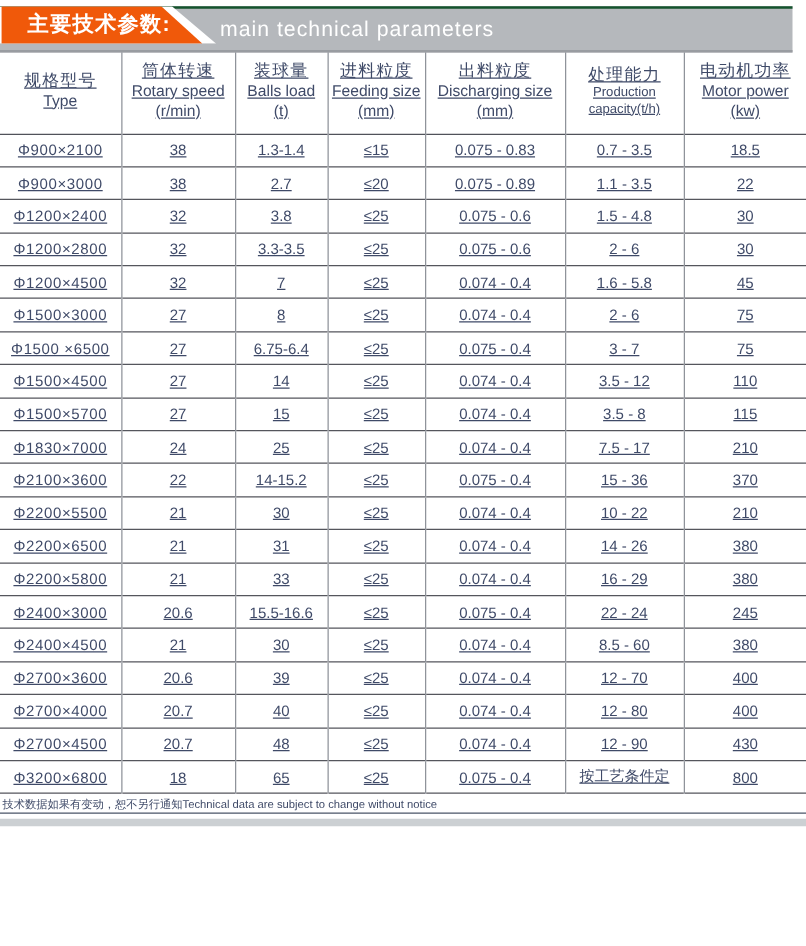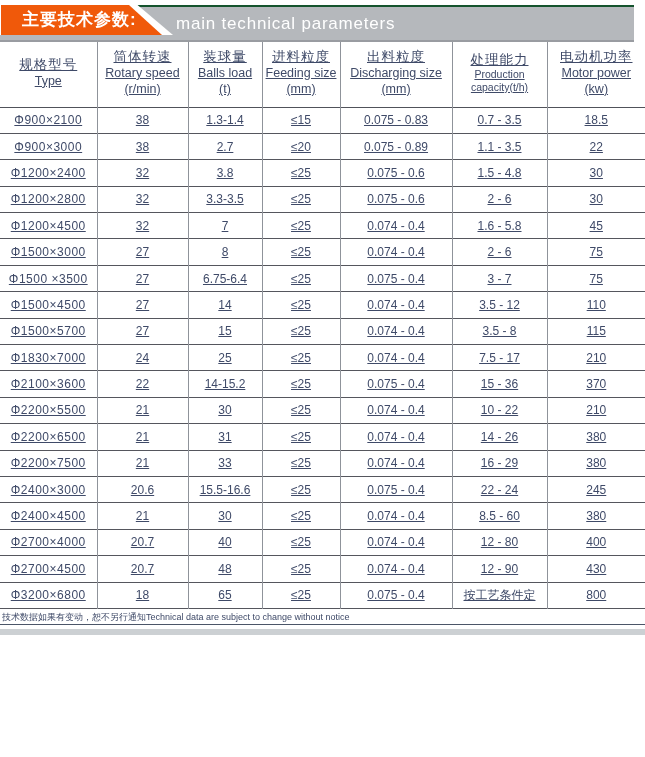--- a/index.html
+++ b/index.html
@@ -181,21 +181,21 @@
       <tr>
     <td class="c-type">Φ1500×3000</td>
     <td>27</td>
     <td>8</td>
     <td>≤25</td>
     <td>0.074 - 0.4</td>
     <td>2 - 6</td>
     <td>75</td>
   </tr>
       <tr>
-    <td class="c-type">Φ1500 ×3500</td>
+    <td class="c-type">Φ1500 ×6500</td>
     <td>27</td>
     <td>6.75-6.4</td>
     <td>≤25</td>
     <td>0.075 - 0.4</td>
     <td>3 - 7</td>
     <td>75</td>
   </tr>
       <tr>
     <td class="c-type">Φ1500×4500</td>
     <td>27</td>
@@ -244,21 +244,21 @@
       <tr>
     <td class="c-type">Φ2200×6500</td>
     <td>21</td>
     <td>31</td>
     <td>≤25</td>
     <td>0.074 - 0.4</td>
     <td>14 - 26</td>
     <td>380</td>
   </tr>
       <tr>
-    <td class="c-type">Φ2200×7500</td>
+    <td class="c-type">Φ2200×5800</td>
     <td>21</td>
     <td>33</td>
     <td>≤25</td>
     <td>0.074 - 0.4</td>
     <td>16 - 29</td>
     <td>380</td>
   </tr>
       <tr>
     <td class="c-type">Φ2400×3000</td>
     <td>20.6</td>
@@ -271,20 +271,29 @@
       <tr>
     <td class="c-type">Φ2400×4500</td>
     <td>21</td>
     <td>30</td>
     <td>≤25</td>
     <td>0.074 - 0.4</td>
     <td>8.5 - 60</td>
     <td>380</td>
   </tr>
       <tr>
+    <td class="c-type">Φ2700×3600</td>
+    <td>20.6</td>
+    <td>39</td>
+    <td>≤25</td>
+    <td>0.074 - 0.4</td>
+    <td>12 - 70</td>
+    <td>400</td>
+  </tr>
+      <tr>
     <td class="c-type">Φ2700×4000</td>
     <td>20.7</td>
     <td>40</td>
     <td>≤25</td>
     <td>0.074 - 0.4</td>
     <td>12 - 80</td>
     <td>400</td>
   </tr>
       <tr>
     <td class="c-type">Φ2700×4500</td>

